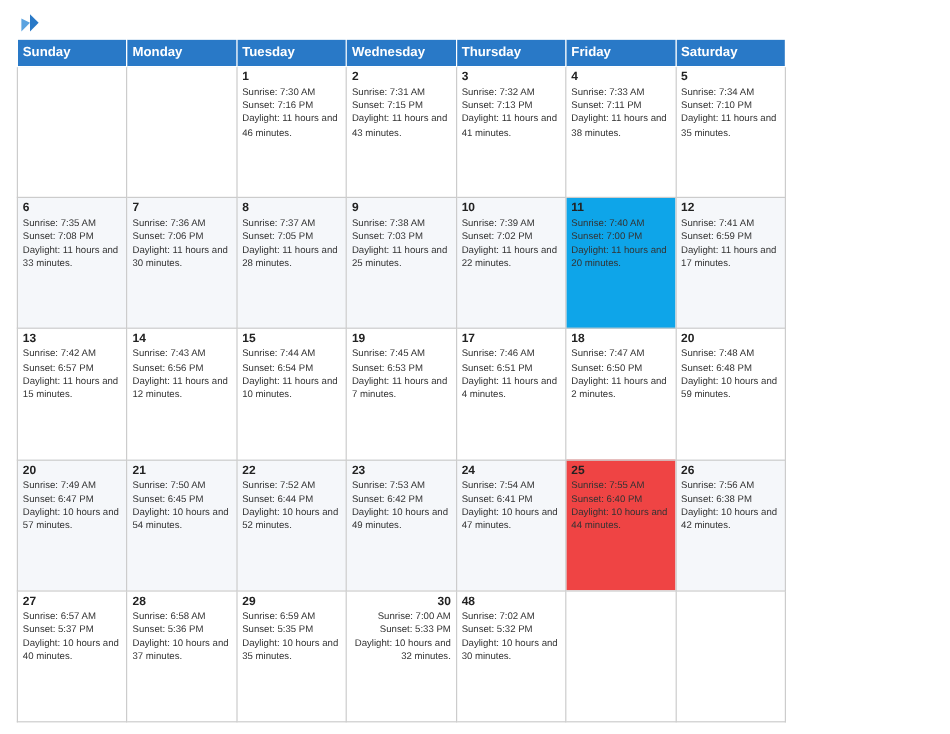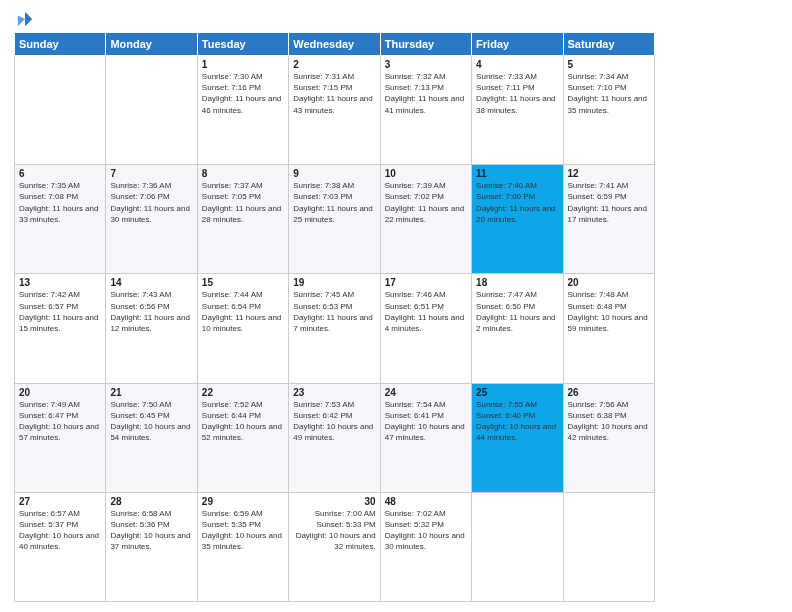--- a/index.html
+++ b/index.html
@@ -234,21 +234,21 @@
             <div class="day-info">Sunrise: 7:52 AM<br>Sunset: 6:44 PM<br>Daylight: 10 hours and 52 minutes.</div>
           </td>
           <td style="background: rgb(245, 247, 250);">
             <span class="day-number">23</span>
             <div class="day-info">Sunrise: 7:53 AM<br>Sunset: 6:42 PM<br>Daylight: 10 hours and 49 minutes.</div>
           </td>
           <td style="background: rgb(245, 247, 250);">
             <span class="day-number">24</span>
             <div class="day-info">Sunrise: 7:54 AM<br>Sunset: 6:41 PM<br>Daylight: 10 hours and 47 minutes.</div>
           </td>
-          <td style="background: #0ea5e9;">
+          <td style="background: #ef4444;">
             <span class="day-number">25</span>
             <div class="day-info">Sunrise: 7:55 AM<br>Sunset: 6:40 PM<br>Daylight: 10 hours and 44 minutes.</div>
           </td>
           <td style="background: rgb(245, 247, 250);">
             <span class="day-number">26</span>
             <div class="day-info">Sunrise: 7:56 AM<br>Sunset: 6:38 PM<br>Daylight: 10 hours and 42 minutes.</div>
           </td>
         </tr>
         <tr>
           <td style="background: rgb(255, 255, 255);">

